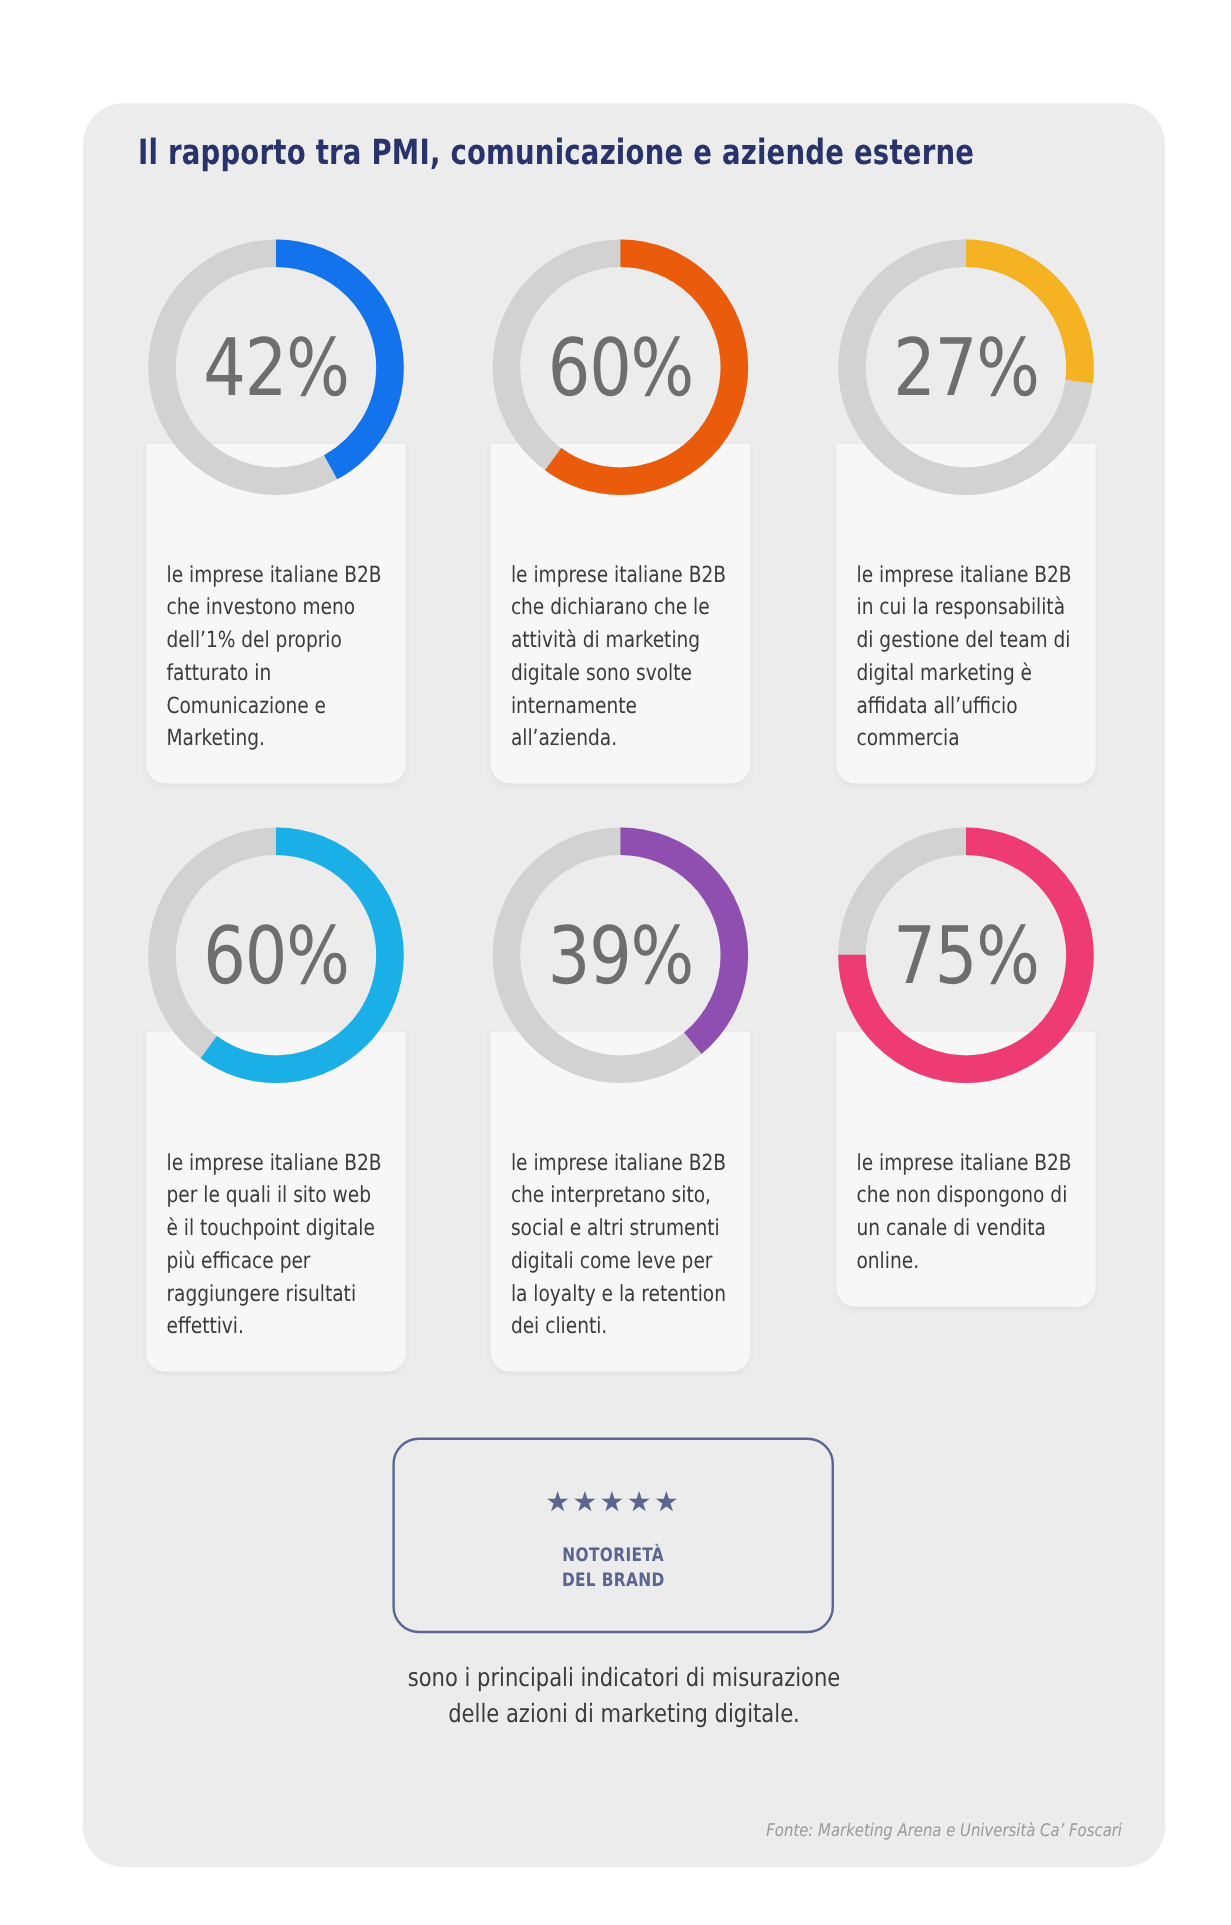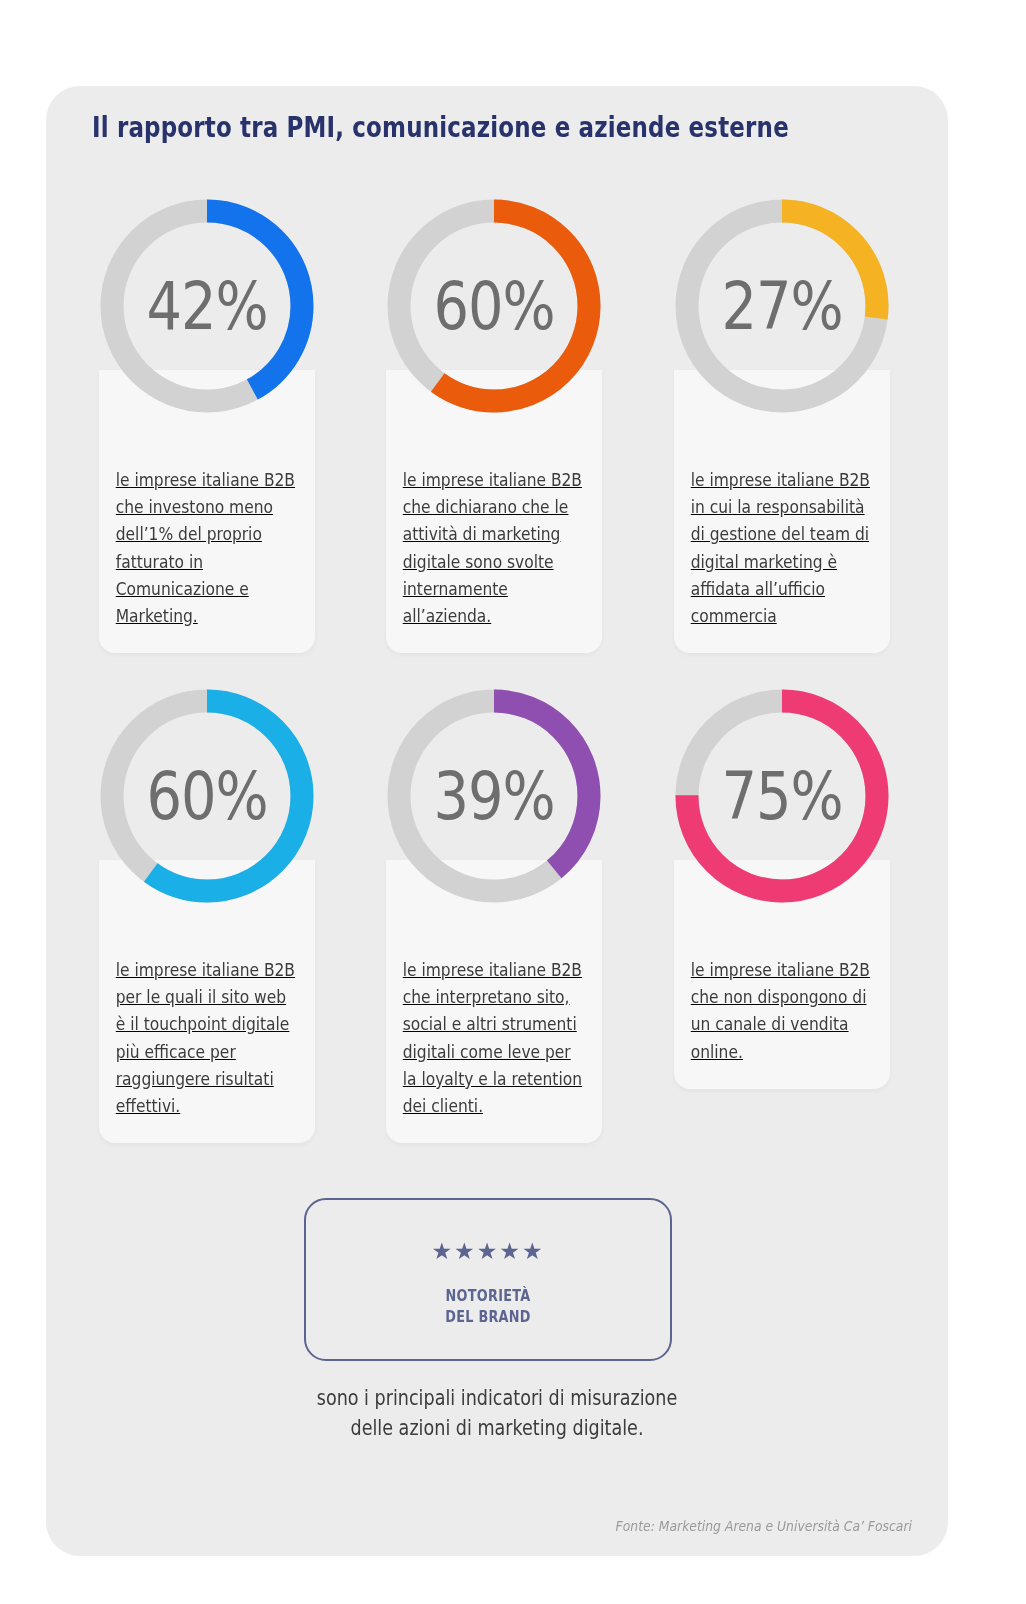--- a/index.html
+++ b/index.html
@@ -9,21 +9,21 @@
   }
   body {
     width: 1026px;
     height: 1604px;
     font-family: "Liberation Sans", sans-serif;
     overflow: hidden;
   }
 
   #infographic {
     position: absolute;
-    left: 46px;
+    left: 69px;
     top: 86px;
     width: 902px;
     height: 1470px;
     background: #ececec;
     border-radius: 34px;
   }
 
   .title {
     position: absolute;
     left: 46px;
@@ -61,21 +61,20 @@
 
   .card {
     position: absolute;
     left: 8px;
     top: 180px;
     width: 216px;
     background: #f7f7f7;
     border-bottom-left-radius: 16px;
     border-bottom-right-radius: 16px;
     box-shadow: 0 2px 5px rgba(0,0,0,0.045);
-    text-decoration: underline;
   }
   .card-text {
     padding: 96px 18px 24px 18px;
     font-family: "Liberation Sans Narrow", "DejaVu Sans Condensed", "Liberation Sans", sans-serif;
     font-size: 18.5px;
     line-height: 1.47;
     color: #3b3b3b;
     transform: scaleX(0.93);
     transform-origin: left top;
     width: 196px;

